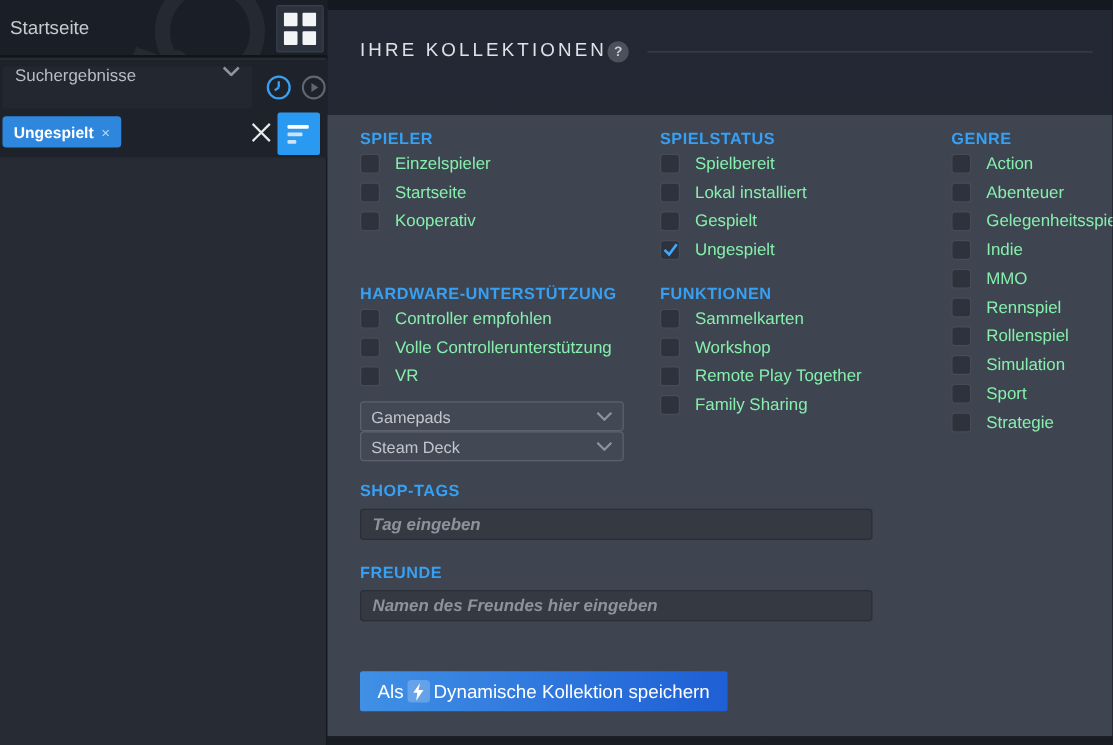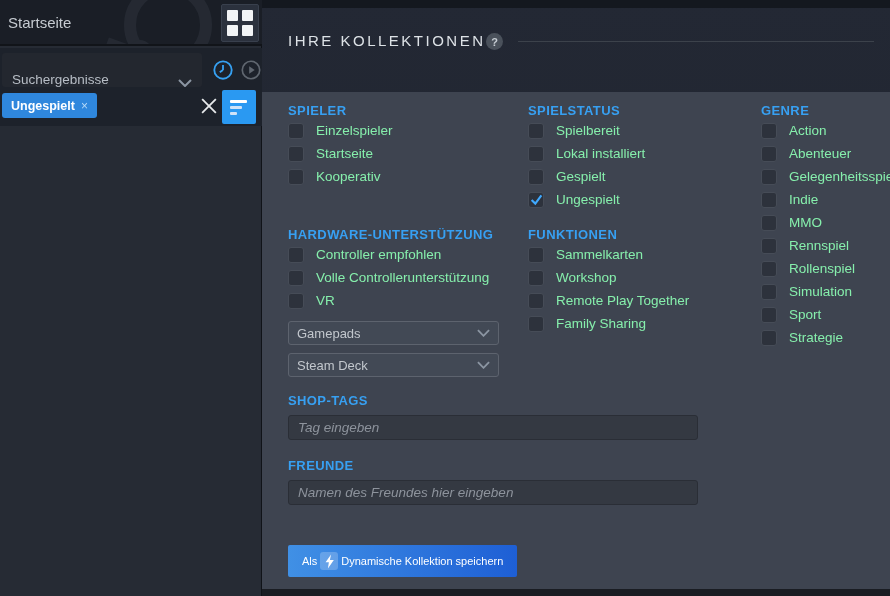--- a/index.html
+++ b/index.html
@@ -12,21 +12,21 @@
              background:#262b34; border-right:1px solid #101318; }
   .sb-header { position:absolute; left:0; top:0; width:262px; height:46px;
                background:#1a1e26; border-bottom:2px solid #111419; overflow:hidden; }
   .watermark { position:absolute; left:88px; top:-30px; opacity:.85; }
   .home-label { position:absolute; left:8px; top:14px; font-size:15px; color:#c6cbd1; }
   .grid-btn { position:absolute; right:3px; top:4px; width:38px; height:38px;
               background:#2b313d; border:1px solid #39404d; border-radius:2px;
               display:flex; align-items:center; justify-content:center; }
   .sb-rows { position:absolute; left:0; top:48px; width:262px; height:78px; background:#1d222b; }
   .coll-select { position:absolute; left:2px; top:5px; width:200px; height:34px;
-                 background:#23272f; border-radius:3px; display:flex; align-items:flex-end;
+                 background:#23272f; border-radius:3px; display:flex; align-items:flex-start;
                  padding:0 10px; color:#b7bdc5; font-size:13.5px; }
   .coll-select .chev { margin-left:auto; }
   .icon-btn { position:absolute; top:10px; width:24px; height:24px; display:flex;
               align-items:center; justify-content:center; }
   .chips-row { position:absolute; left:0; top:42px; width:262px; height:36px; }
   .chip { position:absolute; left:2px; top:3px; height:25px; background:#2f87dd;
           border-radius:3px; display:flex; align-items:center; gap:6px; padding:0 9px;
           color:#fff; font-size:12.5px; font-weight:bold; }
   .chip .chip-x { color:#b5d9f8; font-weight:normal; font-size:12px; }
   .clear-x { position:absolute; left:201px; top:8px; width:16px; height:16px; }
@@ -60,29 +60,29 @@
   .cbrow { display:flex; align-items:center; height:23px; gap:12px; cursor:pointer; }
   .cb { width:16px; height:16px; background:#2d323c; border:1px solid #464c57; border-radius:3px;
         flex:none; display:flex; align-items:center; justify-content:center; }
   .cb svg { display:none; }
   .cb.checked svg { display:block; }
   .lbl { font-size:13.5px; color:#86efac; }
   .dropdown { width:211px; height:24px; background:#424955; border:1px solid #5d636e;
               border-radius:3px; display:flex; align-items:center; padding:0 8px;
               color:#c2c7cd; font-size:13px; }
   .dropdown .chev { margin-left:auto; }
-  .dd1 { margin-top:9px;gap:36px; } .dd2 { margin-top:8px; }
+  .dd1 { margin-top:9px;gap:36px; } .dd2 { }
   .text-input { width:410px; height:25px; background:#343942; border:1px solid #2a2e36;
                 border-radius:3px; color:#c2c7cd; font-size:13.5px; font-style:italic;
                 padding:0 9px; margin-top:6px; display:block;
-                font-family:"Liberation Sans","DejaVu Sans",sans-serif; }
+                font-family:"Liberation Sans","DejaVu Sans",sans-serif;font-weight:bold; }
   .text-input::placeholder { color:#8d939c; opacity:1; }
   .save-btn { margin-top:40px; height:32px; border:none; border-radius:2px; cursor:pointer;
               background:linear-gradient(90deg,#4090e5 0%,#1e5fd5 100%);
-              color:#fff; font-size:11px; display:inline-flex; align-items:center; gap:3px;
+              color:#fff; font-size:15px; display:inline-flex; align-items:center; gap:3px;
               padding:0 14px; font-family:"Liberation Sans","DejaVu Sans",sans-serif; }
   .bolt-badge { width:18px; height:18px; border-radius:3px; background:rgba(255,255,255,.22);
                 display:flex; align-items:center; justify-content:center; }
 </style>
 </head>
 <body>
 
 <div class="stage">
 
   <div class="sidebar">

